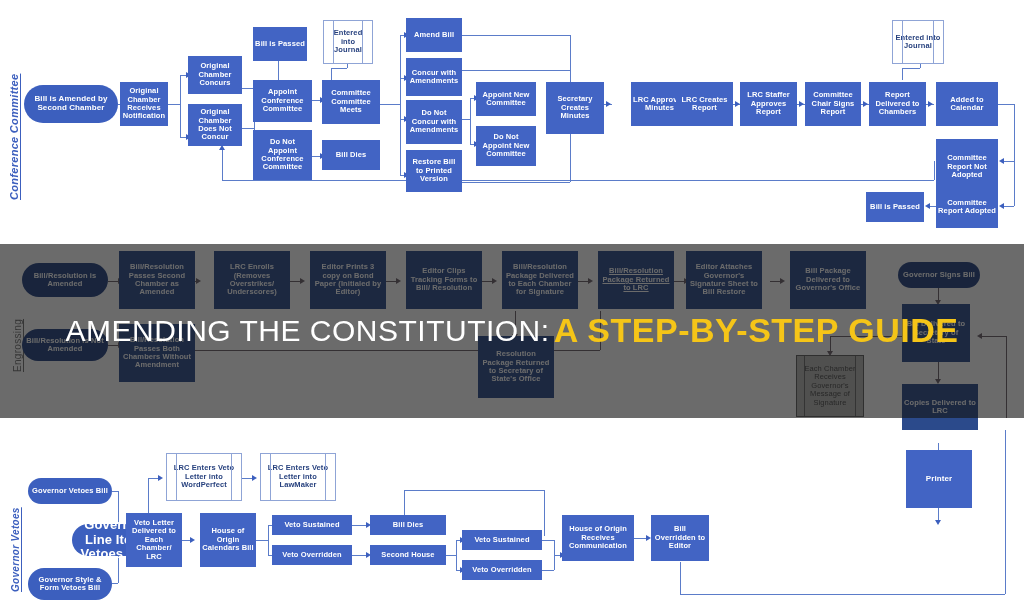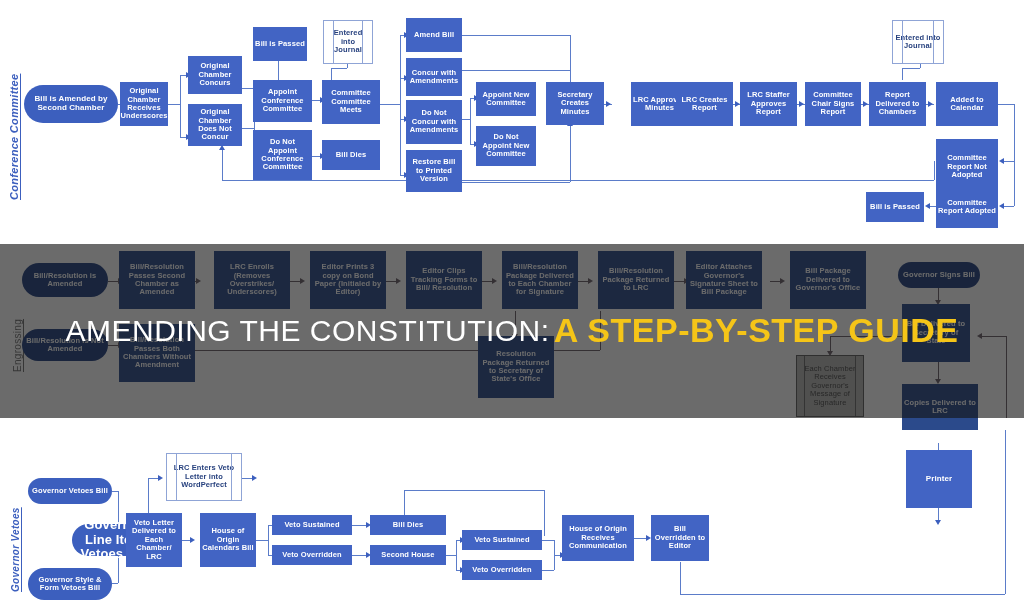--- a/index.html
+++ b/index.html
@@ -186,21 +186,21 @@
   <div class="ln lnh" style="left:928px;top:206px;width:8px;"></div>
   <div class="arw l" style="left:925px;top:202.5px;"></div>
 
   <div class="ln lnh" style="left:222px;top:180px;width:712px;"></div>
   <div class="ln lnv" style="left:222px;top:150px;height:30px;"></div>
   <div class="arw u" style="left:218.5px;top:145px;"></div>
   <div class="ln lnv" style="left:934px;top:161px;height:19px;"></div>
 
   <div class="node term" style="left:24px;top:85px;width:94px;height:38px;font-size:8px;">Bill is Amended by Second Chamber</div>
 
-  <div class="node" style="left:120px;top:82px;width:48px;height:44px;font-size:7.5px;">Original Chamber Receives Underscores</div>
+  <div class="node" style="left:120px;top:82px;width:48px;height:44px;font-size:7.5px;">Original Chamber Receives Notification</div>
 
   <div class="node" style="left:188px;top:56px;width:54px;height:38px;font-size:7.5px;">Original Chamber Concurs</div>
 
   <div class="node" style="left:188px;top:104px;width:54px;height:42px;font-size:7.5px;">Original Chamber Does Not Concur</div>
 
   <div class="node" style="left:253px;top:27px;width:54px;height:34px;font-size:7.5px;">Bill is Passed</div>
 
   <div class="node" style="left:253px;top:80px;width:59px;height:42px;font-size:7.5px;">Appoint Conference Committee</div>
 
   <div class="node" style="left:253px;top:130px;width:59px;height:50px;font-size:7.5px;">Do Not Appoint Conference Committee</div>
@@ -216,21 +216,21 @@
   <div class="node" style="left:406px;top:58px;width:56px;height:38px;font-size:7.5px;">Concur with Amendments</div>
 
   <div class="node" style="left:406px;top:100px;width:56px;height:44px;font-size:7.5px;">Do Not Concur with Amendments</div>
 
   <div class="node" style="left:406px;top:150px;width:56px;height:42px;font-size:7.5px;">Restore Bill to Printed Version</div>
 
   <div class="node" style="left:476px;top:82px;width:60px;height:34px;font-size:7.5px;">Appoint New Committee</div>
 
   <div class="node" style="left:476px;top:126px;width:60px;height:40px;font-size:7.5px;">Do Not Appoint New Committee</div>
 
-  <div class="node" style="left:546px;top:82px;width:58px;height:43px;font-size:7.5px;">Secretary Creates Minutes</div>
+  <div class="node" style="left:546px;top:82px;width:58px;height:52px;font-size:7.5px;">Secretary Creates Minutes</div>
 
   <div class="node" style="left:631px;top:82px;width:57px;height:44px;font-size:7.5px;">LRC Approves Minutes</div>
 
   <div class="node" style="left:676px;top:82px;width:57px;height:44px;font-size:7.5px;">LRC Creates Report</div>
 
   <div class="node" style="left:740px;top:82px;width:57px;height:44px;font-size:7.5px;">LRC Staffer Approves Report</div>
 
   <div class="node" style="left:805px;top:82px;width:56px;height:44px;font-size:7.5px;">Committee Chair Signs Report</div>
 
   <div class="node" style="left:869px;top:82px;width:57px;height:44px;font-size:7.5px;">Report Delivered to Chambers</div>
@@ -296,25 +296,25 @@
     <div class="node" style="left:119px;top:324px;width:76px;height:58px;font-size:7.5px;">Bill/Resolution Passes Both Chambers Without Amendment</div>
 
     <div class="node" style="left:214px;top:251px;width:76px;height:58px;font-size:7.5px;">LRC Enrolls (Removes Overstrikes/ Underscores)</div>
 
     <div class="node" style="left:310px;top:251px;width:76px;height:58px;font-size:7.5px;">Editor Prints 3 copy on Bond Paper (Initialed by Editor)</div>
 
     <div class="node" style="left:406px;top:251px;width:76px;height:58px;font-size:7.5px;">Editor Clips Tracking Forms to Bill/ Resolution</div>
 
     <div class="node" style="left:502px;top:251px;width:76px;height:58px;font-size:7.5px;">Bill/Resolution Package Delivered to Each Chamber for Signature</div>
 
-    <div class="node" style="left:598px;top:251px;width:76px;height:58px;font-size:7.5px;">Bill/Resolution Package Returned to LRC</div>
+    <div class="node" style="left:598px;top:251px;width:76px;height:58px;font-size:7.5px;text-decoration:underline;">Bill/Resolution Package Returned to LRC</div>
 
     <div class="node" style="left:478px;top:336px;width:76px;height:62px;font-size:7.5px;">Resolution Package Returned to Secretary of State's Office</div>
 
-    <div class="node" style="left:686px;top:251px;width:76px;height:58px;font-size:7.5px;">Editor Attaches Governor's Signature Sheet to Bill Package</div>
+    <div class="node" style="left:686px;top:251px;width:76px;height:58px;font-size:7.5px;">Editor Attaches Governor's Signature Sheet to Bill Restore</div>
 
     <div class="node" style="left:782px;top:251px;width:76px;height:58px;font-size:7.5px;margin-left:8px;">Bill Package Delivered to Governor's Office</div>
 
     <div class="node term" style="left:898px;top:262px;width:82px;height:26px;font-size:7.5px;">Governor Signs Bill</div>
 
     <div class="node" style="left:902px;top:304px;width:68px;height:58px;font-size:7.5px;">Bill Delivered to Secretary of State</div>
 
     <div class="node plain" style="left:796px;top:355px;width:68px;height:62px;font-size:7.5px;color:#4a4a4a;background:#b5b5b2;border-color:#5e5e5e;">Each Chamber Receives Governor's Message of Signature</div>
 
     <div class="node" style="left:902px;top:384px;width:76px;height:46px;font-size:7.5px;">Copies Delivered to LRC</div>
@@ -389,20 +389,21 @@
   <div class="arw d" style="left:934.5px;top:520px;"></div>
 
   <div class="node term" style="left:28px;top:478px;width:84px;height:26px;font-size:7.5px;">Governor Vetoes Bill</div>
 
   <div class="node term" style="left:28px;top:524px;width:84px;height:32px;font-size:13px;margin-left:44px;">Governor Line Item Vetoes Bill</div>
 
   <div class="node term" style="left:28px;top:568px;width:84px;height:32px;font-size:7.5px;">Governor Style &amp; Form Vetoes Bill</div>
 
   <div class="node doc" style="left:166px;top:453px;width:76px;height:48px;font-size:7.5px;">LRC Enters Veto Letter into WordPerfect</div>
 
+  <div class="node doc" style="left:260px;top:453px;width:76px;height:48px;font-size:7.5px;">LRC Enters Veto Letter into LawMaker</div>
 
   <div class="node" style="left:126px;top:513px;width:56px;height:54px;font-size:7.5px;">Veto Letter Delivered to Each Chamber/ LRC</div>
 
   <div class="node" style="left:200px;top:513px;width:56px;height:54px;font-size:7.5px;">House of Origin Calendars Bill</div>
 
   <div class="node" style="left:272px;top:515px;width:80px;height:20px;font-size:7.5px;">Veto Sustained</div>
 
   <div class="node" style="left:272px;top:545px;width:80px;height:20px;font-size:7.5px;">Veto Overridden</div>
 
   <div class="node" style="left:370px;top:515px;width:76px;height:20px;font-size:7.5px;">Bill Dies</div>

